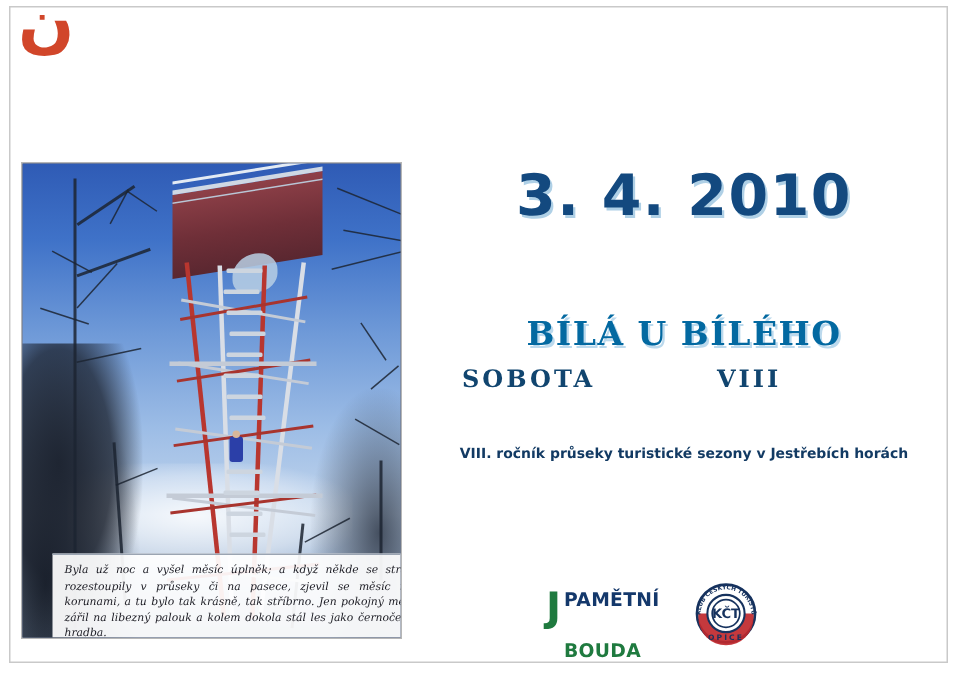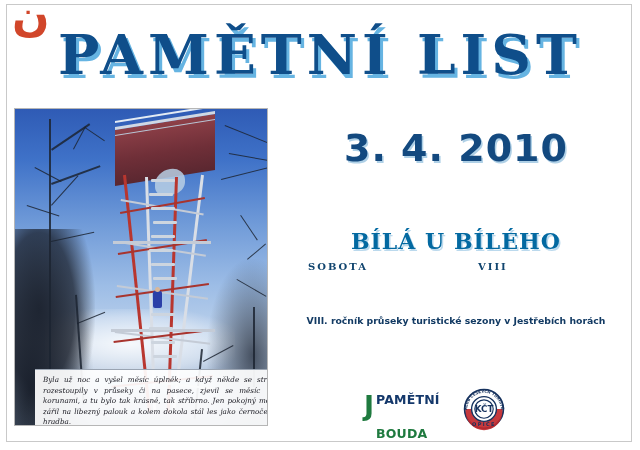--- a/index.html
+++ b/index.html
@@ -227,21 +227,20 @@
     width: 356px;
   }
   #event-date {
     text-align: center;
     font-family: "DejaVu Sans", "Liberation Sans", sans-serif;
     font-weight: 700;
     font-size: 38px;
     letter-spacing: 1px;
     color: #13497f;
     text-shadow: 1.5px 2px 0 rgba(110,170,210,.55);
-    margin-top: 18px;
   }
   #event-place {
     text-align: center;
     font-family: "DejaVu Serif", "Liberation Serif", serif;
     font-weight: 700;
     font-size: 22px;
     letter-spacing: 1px;
     color: #0369a1;
     text-shadow: 1.5px 2px 0 rgba(120,180,220,.5);
     margin-top: 58px;
@@ -249,21 +248,21 @@
   }
   #subrow {
     position: relative;
     margin-top: 7px;
     height: 14px;
   }
   .subrow-item {
     position: absolute;
     font-family: "DejaVu Serif", "Liberation Serif", serif;
     font-weight: 700;
-    font-size: 10px;
+    font-size: 16px;
     letter-spacing: 2px;
     color: #11456f;
   }
   #subrow-weekday { left: 30px; }
   #subrow-place2  { left: 200px; }
 
   #event-desc {
     text-align: center;
     font-family: "DejaVu Sans", "Liberation Sans", sans-serif;
     font-weight: 700;
@@ -329,21 +328,20 @@
 </style>
 </head>
 <body>
 
 <div id="page">
 
   <div id="sheet-border"></div>
 
   <div id="nun-logo">ن</div>
 
-  <div id="title">PAMĚTNÍ LIST</div>
 
   <div id="photo-block">
     <div id="photo-canvas">
 
       <div id="photo-cloud"></div>
       <div id="photo-foliage-left"></div>
       <div id="photo-foliage-right"></div>
 
       <div class="branch" style="left:34px;top:10px;width:2.4px;height:300px;"></div>
       <div class="branch" style="left:36px;top:40px;width:46px;height:1.6px;transform:rotate(-34deg);"></div>

